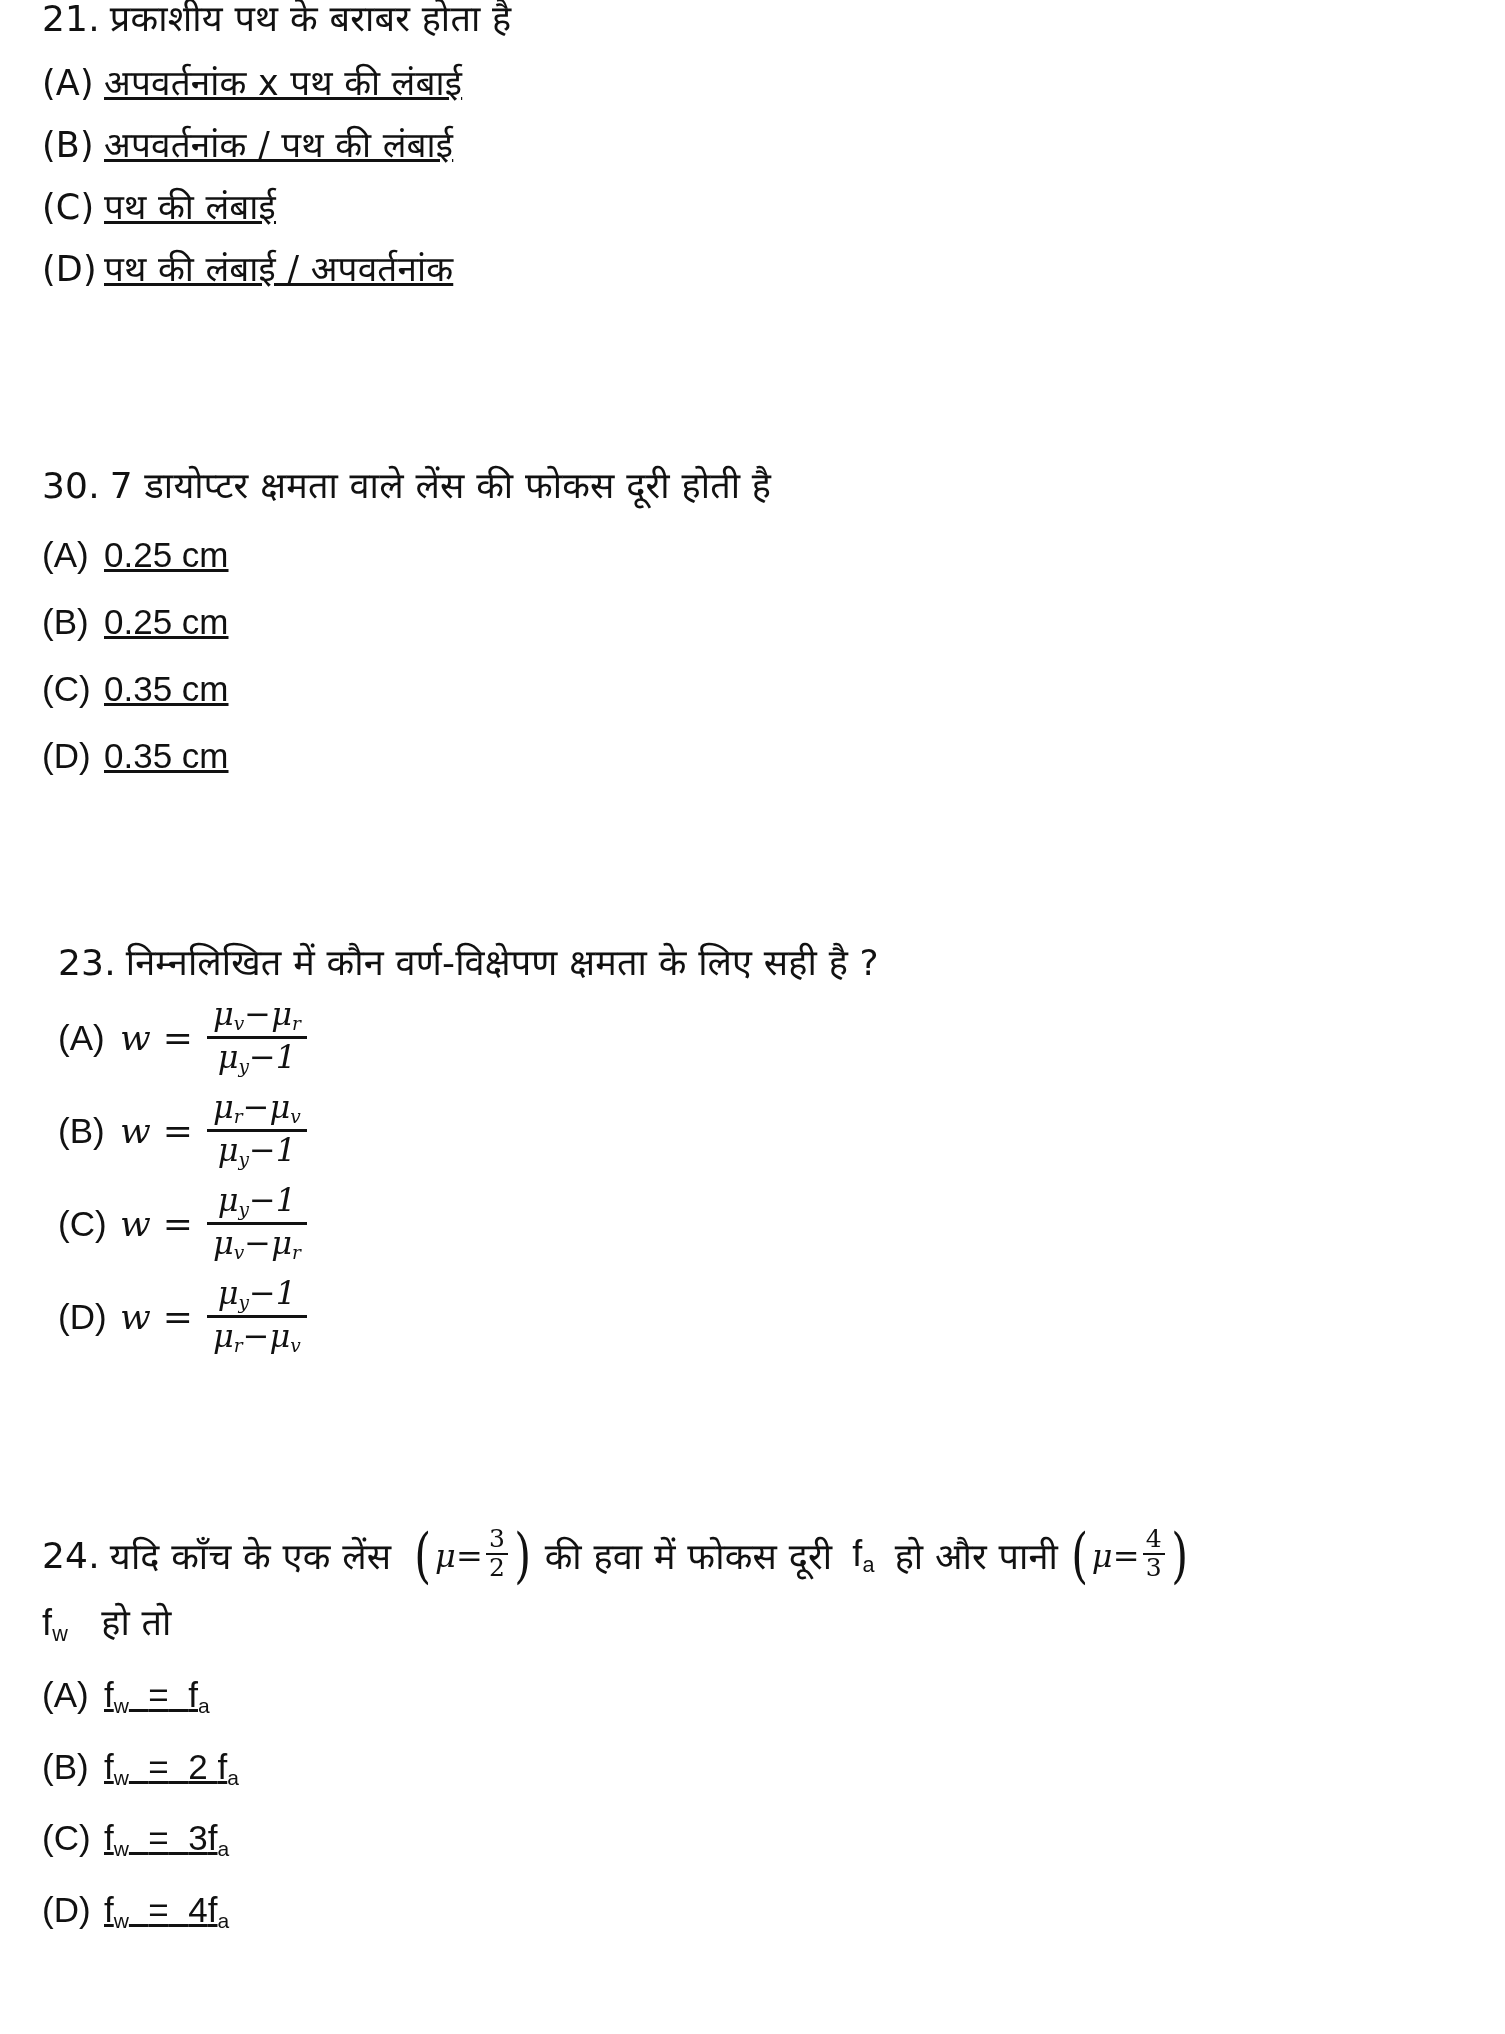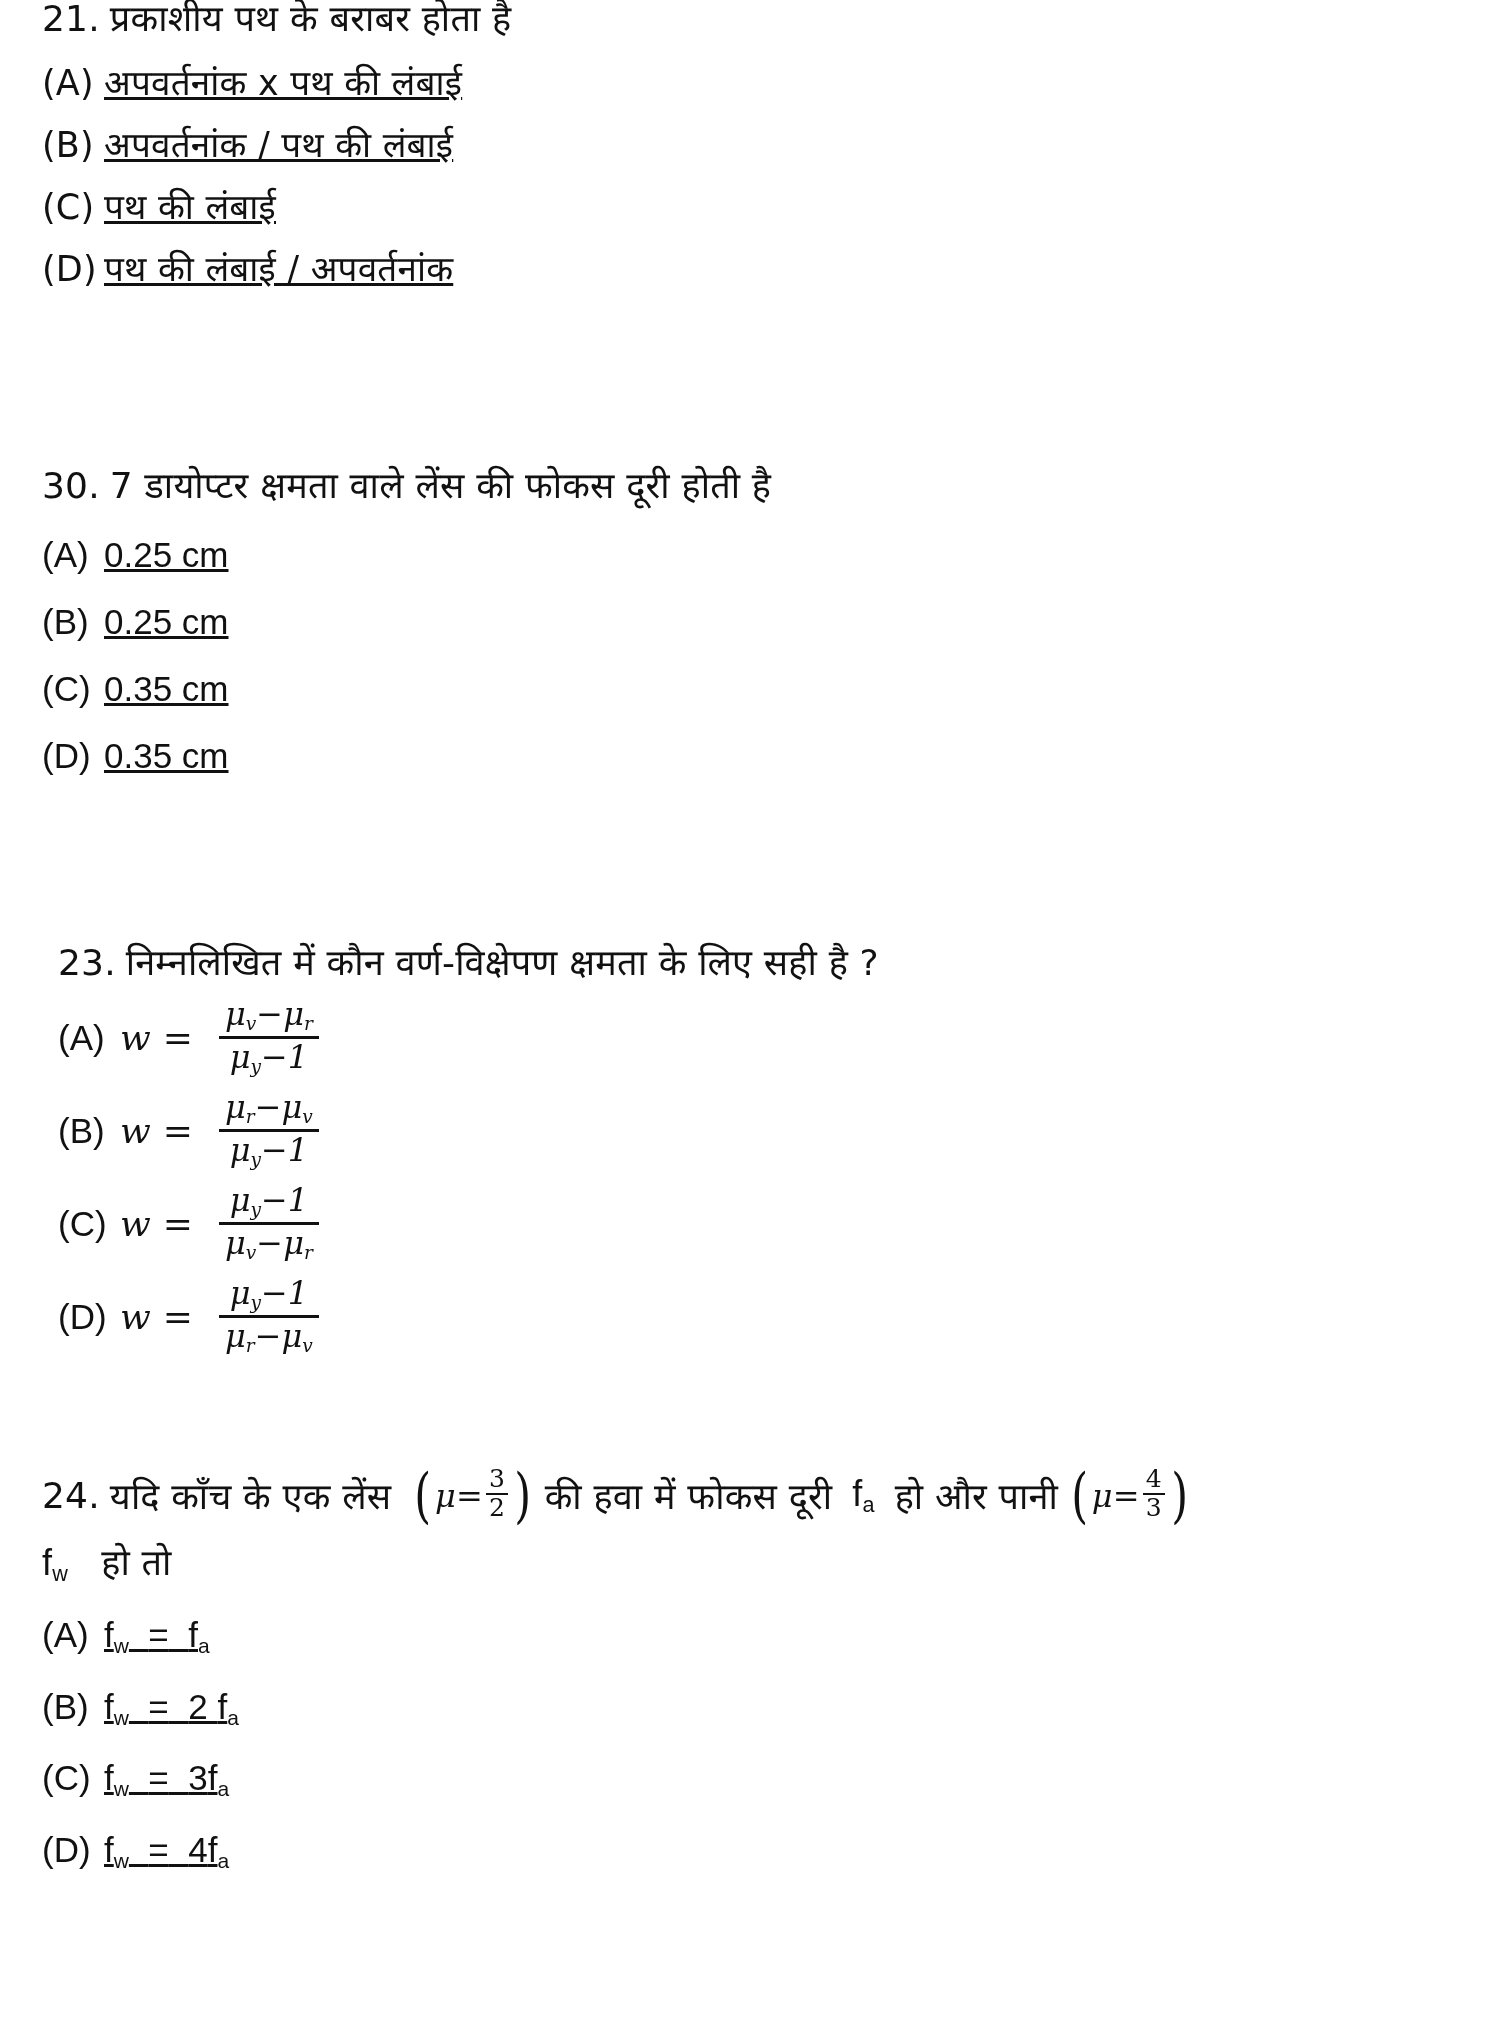--- a/index.html
+++ b/index.html
@@ -70,21 +70,21 @@
   #q21 .opt:first-of-type { margin-top: 24px; }
 
   #q22 { position: absolute; top: 463px; left: 0; right: 0; }
   #q22 .opt { margin-top: 25px; }
   #q22 .opt:first-of-type { margin-top: 26px; }
 
   #q23 { position: absolute; top: 940px; left: 16px; right: 0; }
   #q23 .frac-opt { margin-top: 10px; }
   #q23 .frac-opt:first-of-type { margin-top: 14px; }
 
-  #q24 { position: absolute; top: 1468px; left: 0; right: 0; }
+  #q24 { position: absolute; top: 1528px; left: 0; right: 0; }
   #q24 .opt { margin-top: 27px; }
   #q24 .opt:first-of-type { margin-top: 34px; }
 
   
   .mvar {
     font-family: "DejaVu Serif", serif;
     font-style: italic;
     font-size: 36px;
   }
   .mu {
@@ -117,21 +117,21 @@
   .frac-opt .eqpart {
     display: flex;
     align-items: center;
     gap: 12px;
   }
   .frac {
     display: inline-flex;
     flex-direction: column;
     align-items: center;
     vertical-align: middle;
-    margin: 0 14px;
+    margin: 0 2px;
   }
   .frac .num-part,
   .frac .den-part {
     padding: 1px 6px;
     font-size: 30px;
     line-height: 1.12;
     white-space: nowrap;
   }
   .frac .bar {
     width: 100%;

